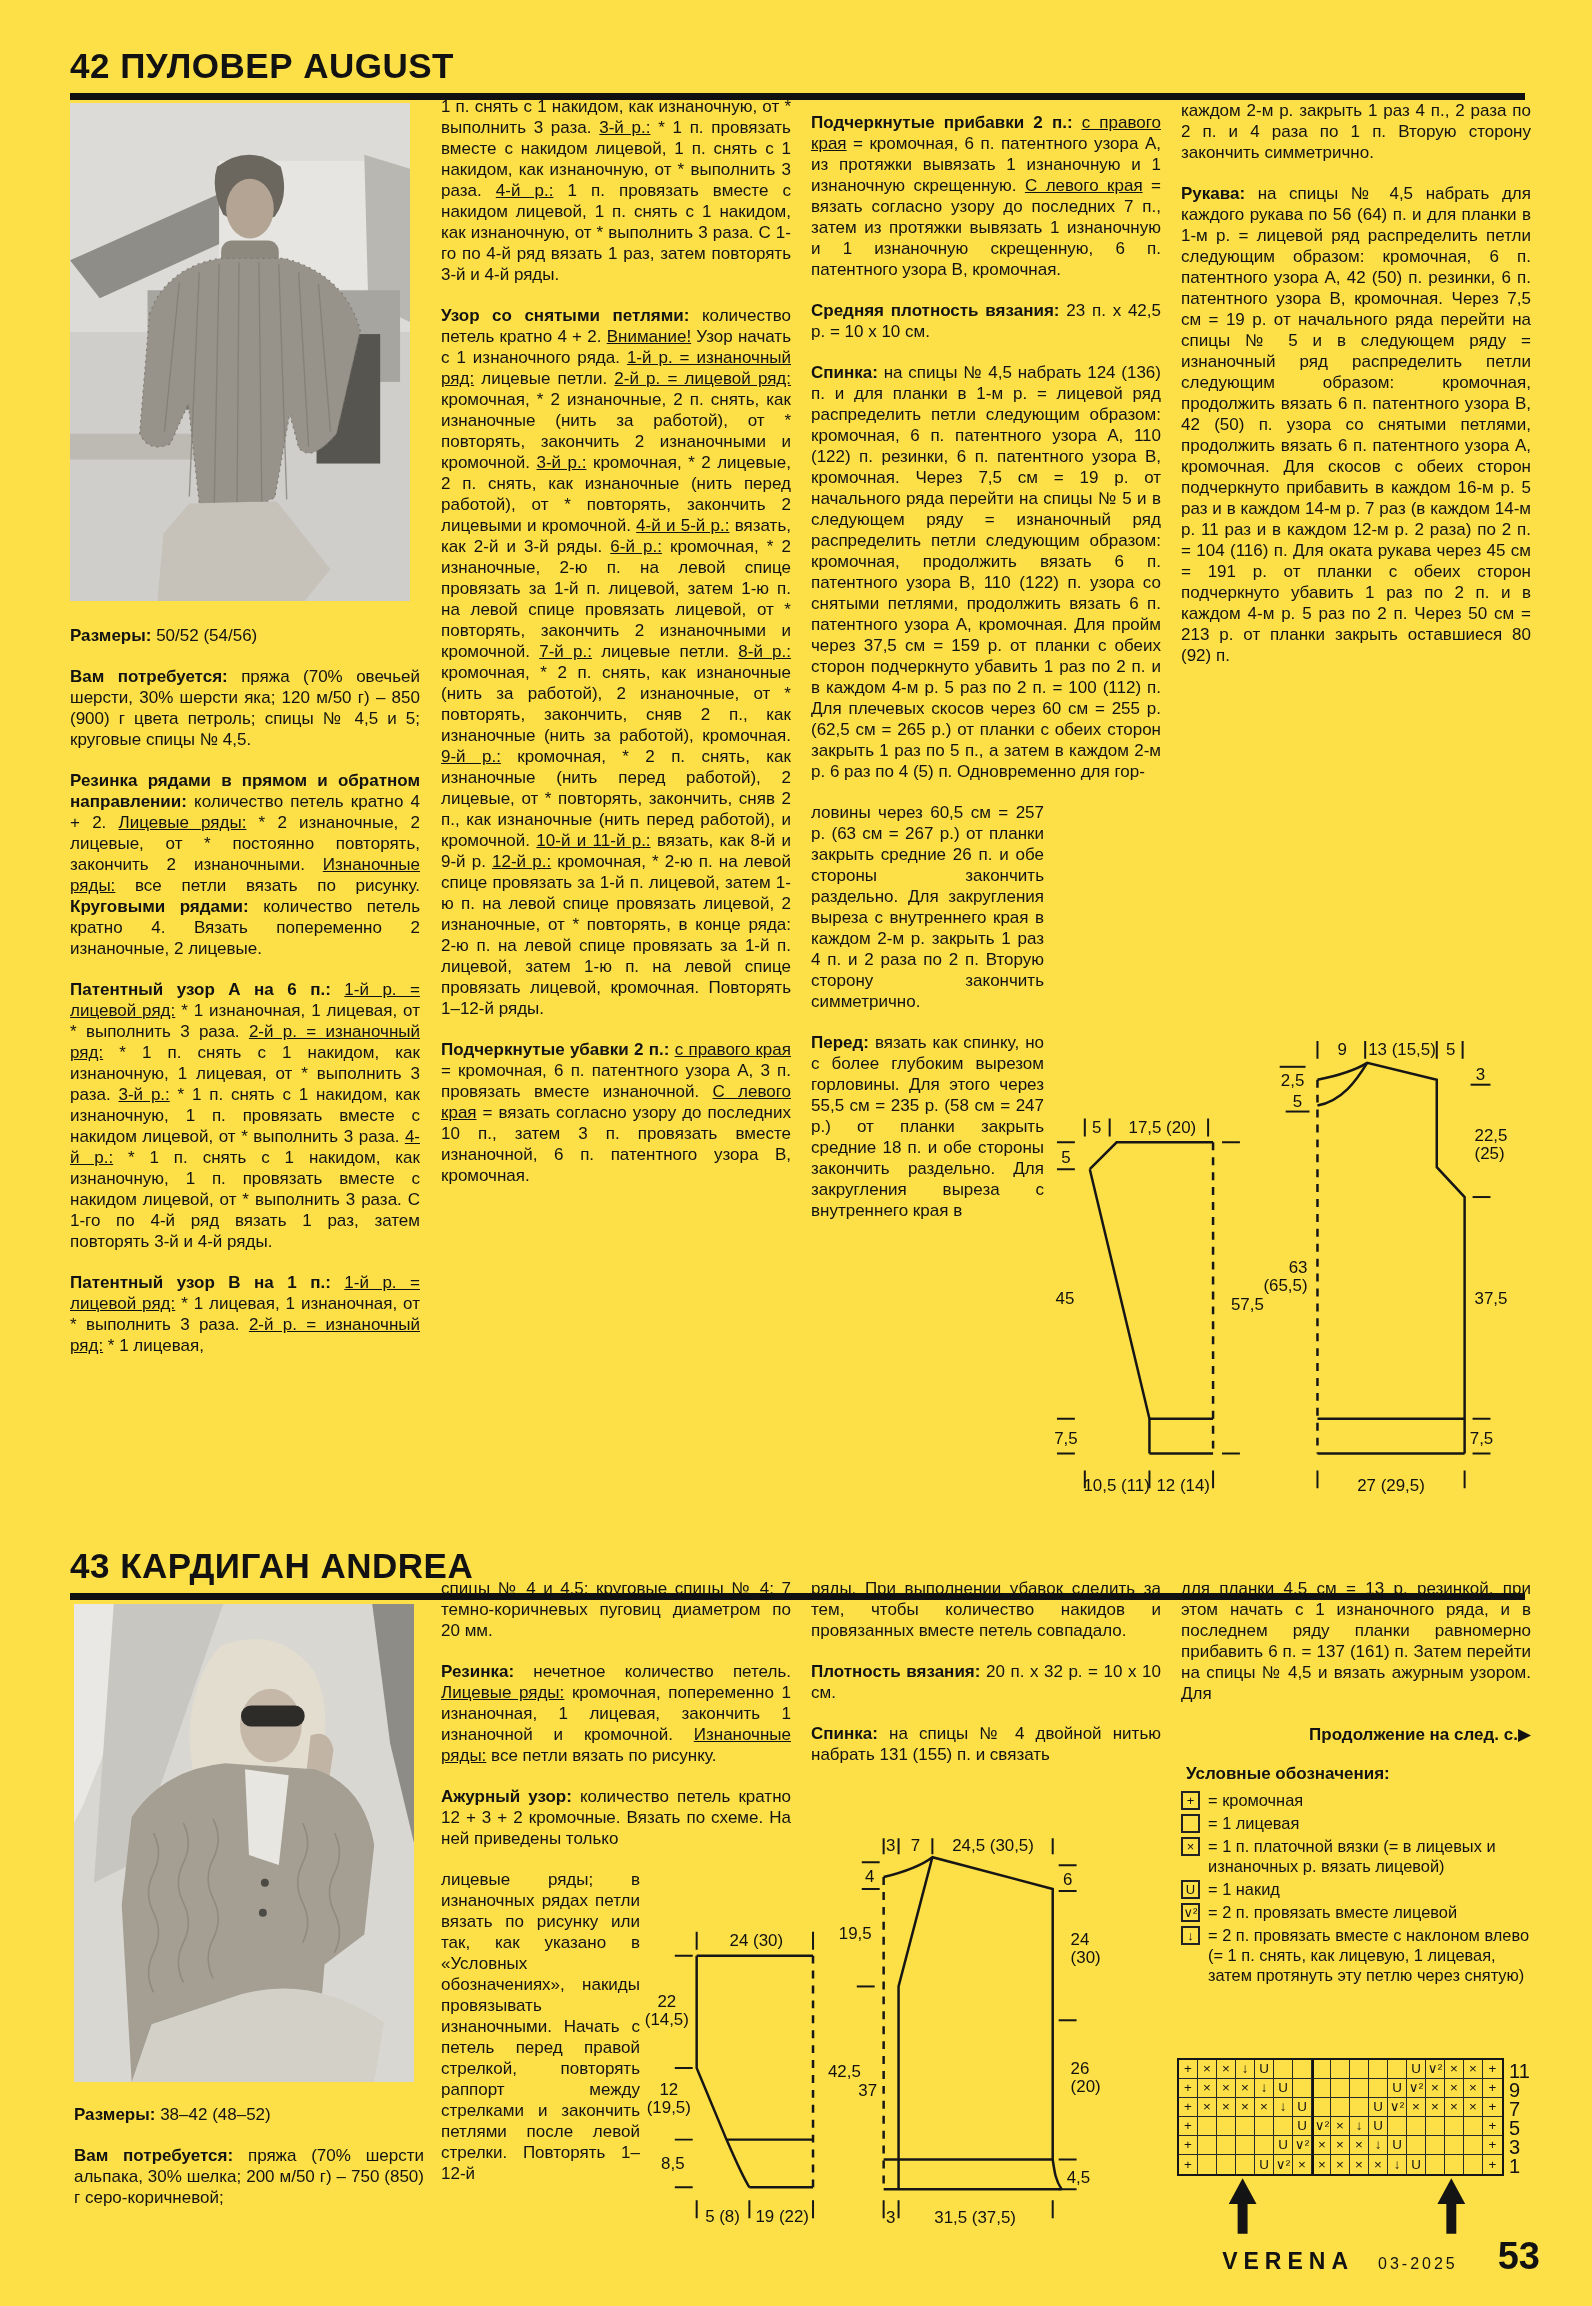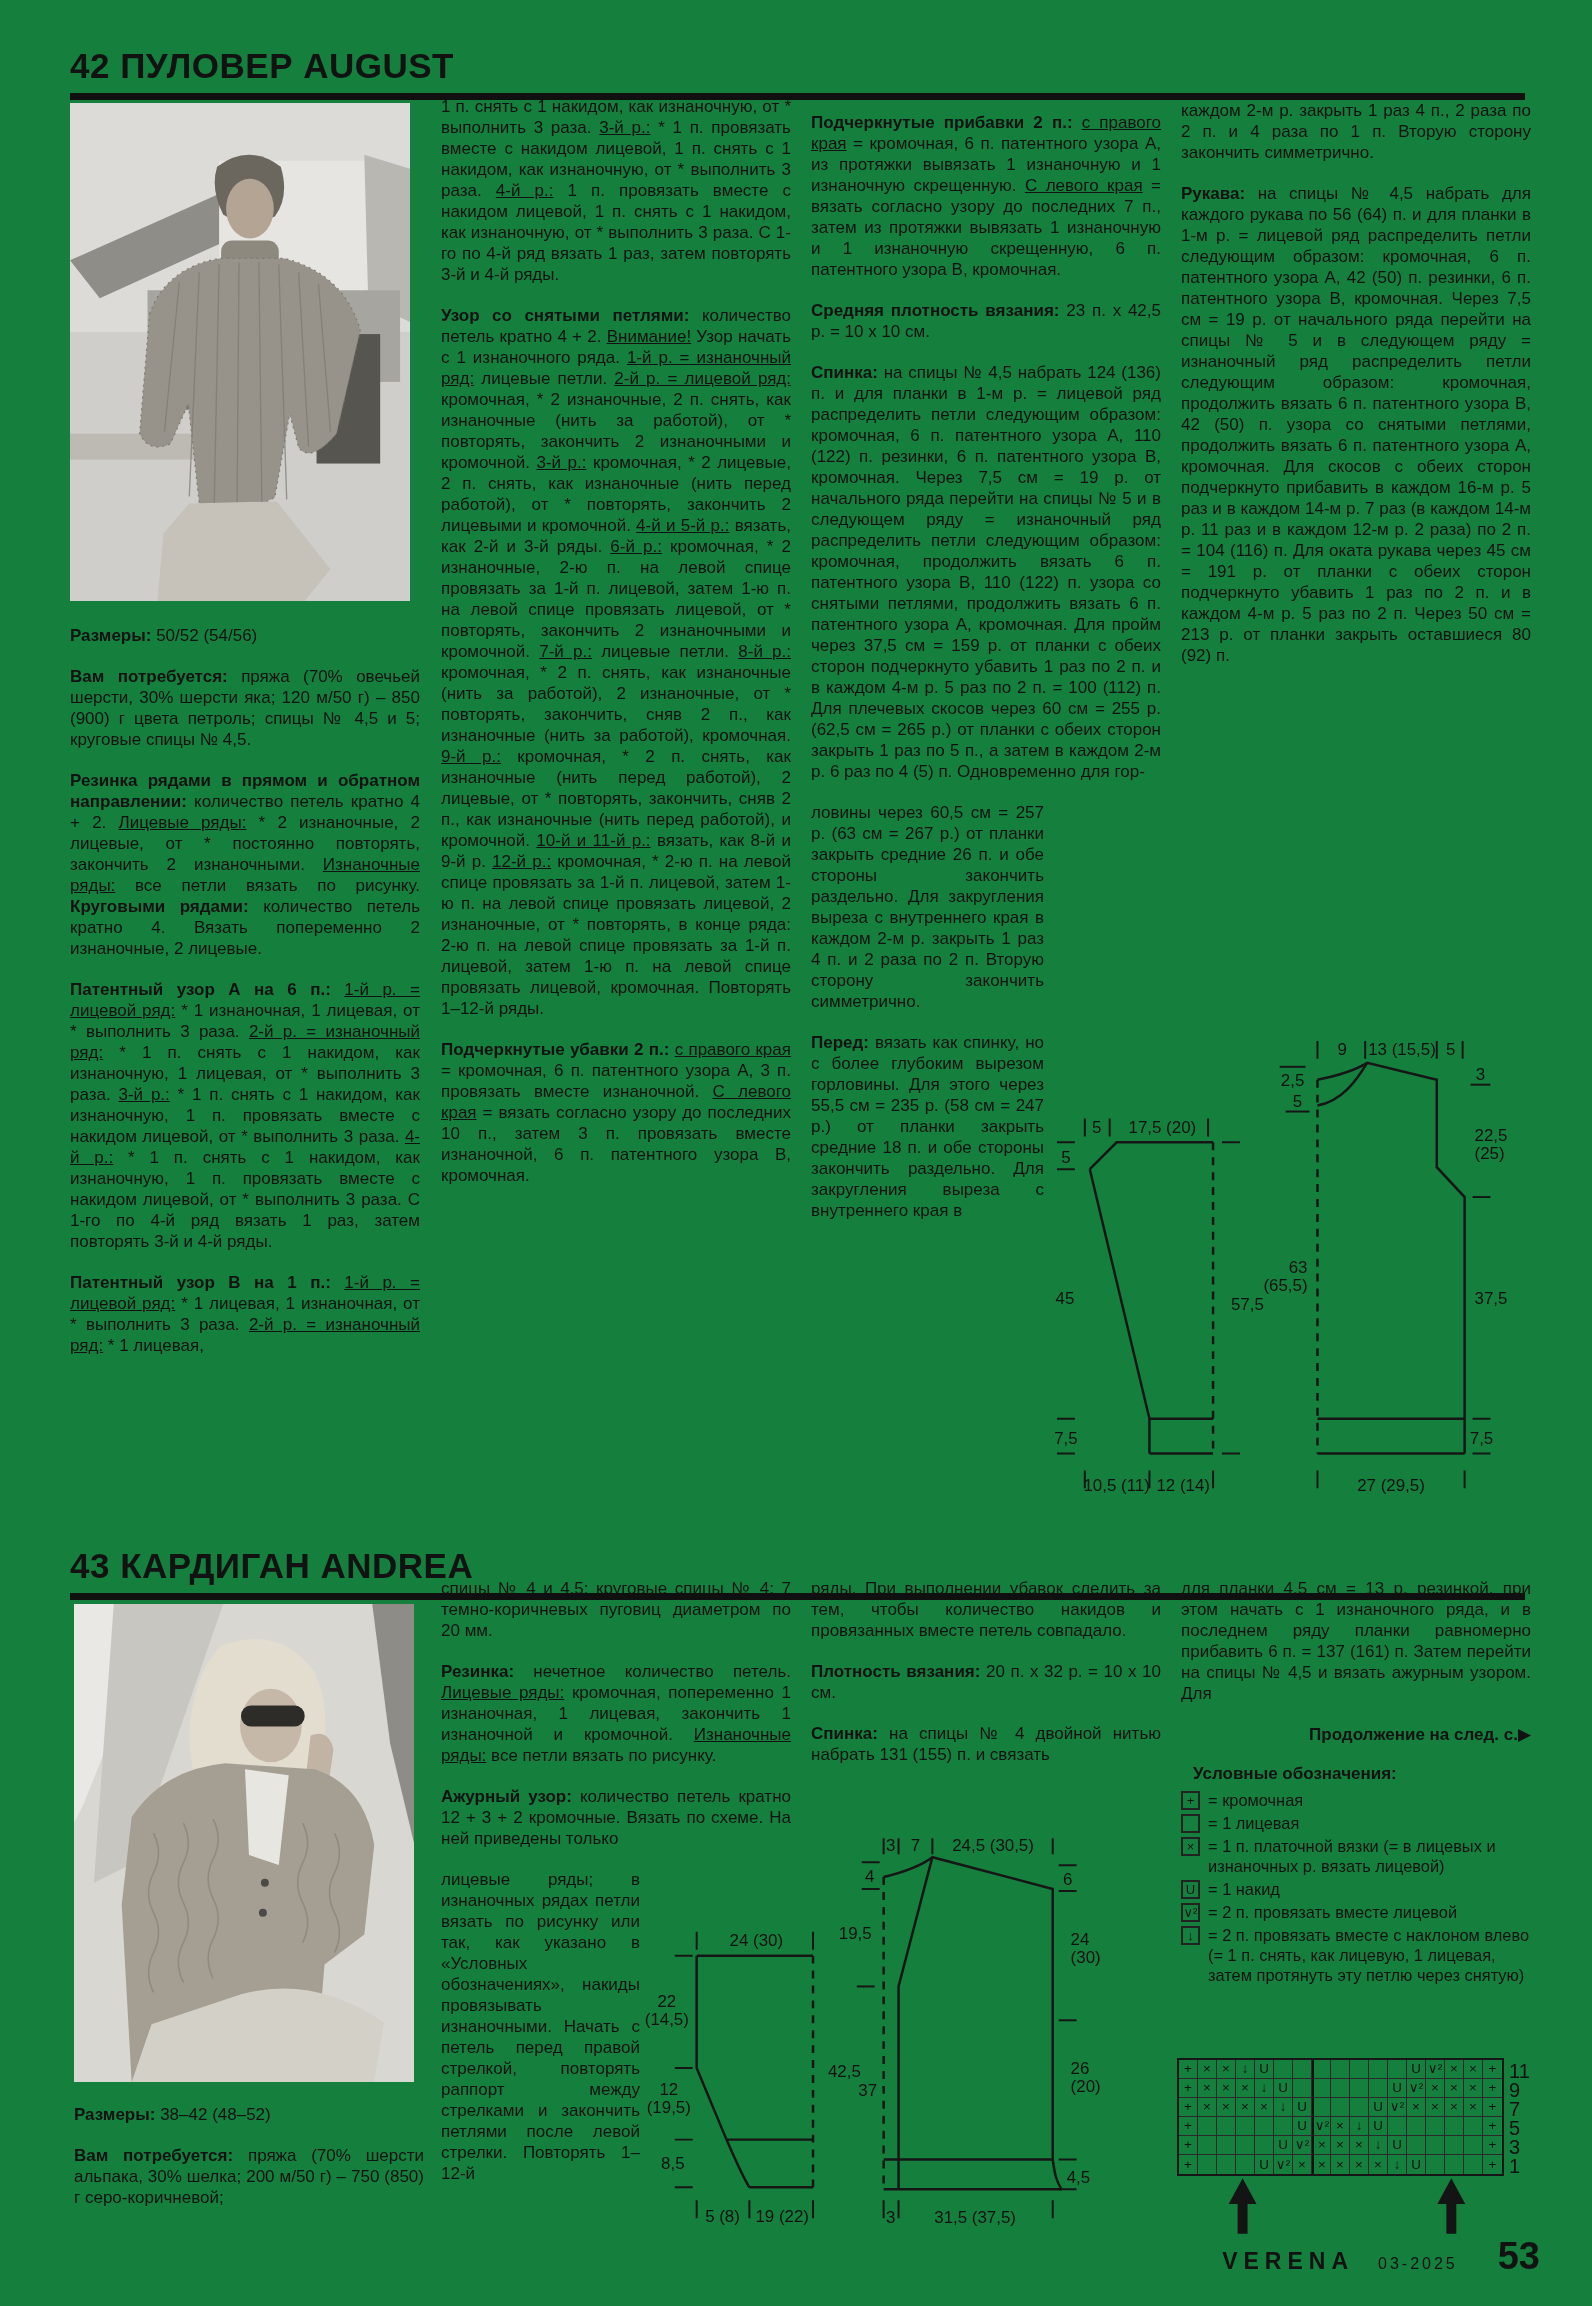--- a/index.html
+++ b/index.html
@@ -1,30 +1,30 @@
 <!DOCTYPE html>
 <html><head>
 <meta charset="utf-8">
 <style>
   html,body{margin:0;padding:0;background:#e8e8e8;}
-  #page{position:relative;width:1592px;height:2306px;background:#15803d;
+  #page{position:relative;width:1592px;height:2306px;background:#fde047;
         font-family:"Liberation Sans","DejaVu Sans",sans-serif;color:#121212;overflow:hidden;}
   .sec{position:absolute;}
   .sec-title{font-size:35px;font-weight:bold;letter-spacing:0.5px;
              border-bottom:7px solid #101010;padding-bottom:7px;}
   .col{position:absolute;font-size:17px;line-height:21px;text-align:justify;}
   .para{margin:0 0 20px 0;}
   .para b{font-weight:bold;}
   .u{text-decoration:underline;}
   .narrow{width:233px;}
   .narrow43{width:199px;}
   .photo{position:relative;overflow:hidden;background:#cfcecb;}
   .photo svg{display:block;}
   .cont{text-align:right;font-weight:bold;margin:0 0 18px 0;}
-  .lg-title{font-weight:bold;margin:0 0 6px 12px;}
+  .lg-title{font-weight:bold;margin:0 0 6px 5px;}
   .lg-row{display:flex;gap:8px;margin-bottom:3px;font-size:16.4px;line-height:20px;text-align:left;}
   .cellbox{flex:none;display:inline-flex;width:19px;height:19px;border:2px solid #222;
            align-items:center;justify-content:center;font-size:13px;line-height:1;margin-top:1px;box-sizing:border-box;}
   .lg-text{flex:1;}
   
   #chart-block{position:absolute;left:1177px;top:2058px;width:368px;}
   .c-grid{display:inline-block;border:2px solid #161616;}
   .c-row{display:flex;}
   .c-cell{width:19px;height:19px;box-sizing:border-box;border-right:1px solid #2a2a2a;border-bottom:1px solid #2a2a2a;
           display:flex;align-items:center;justify-content:center;font-size:13.4px;line-height:1;}

